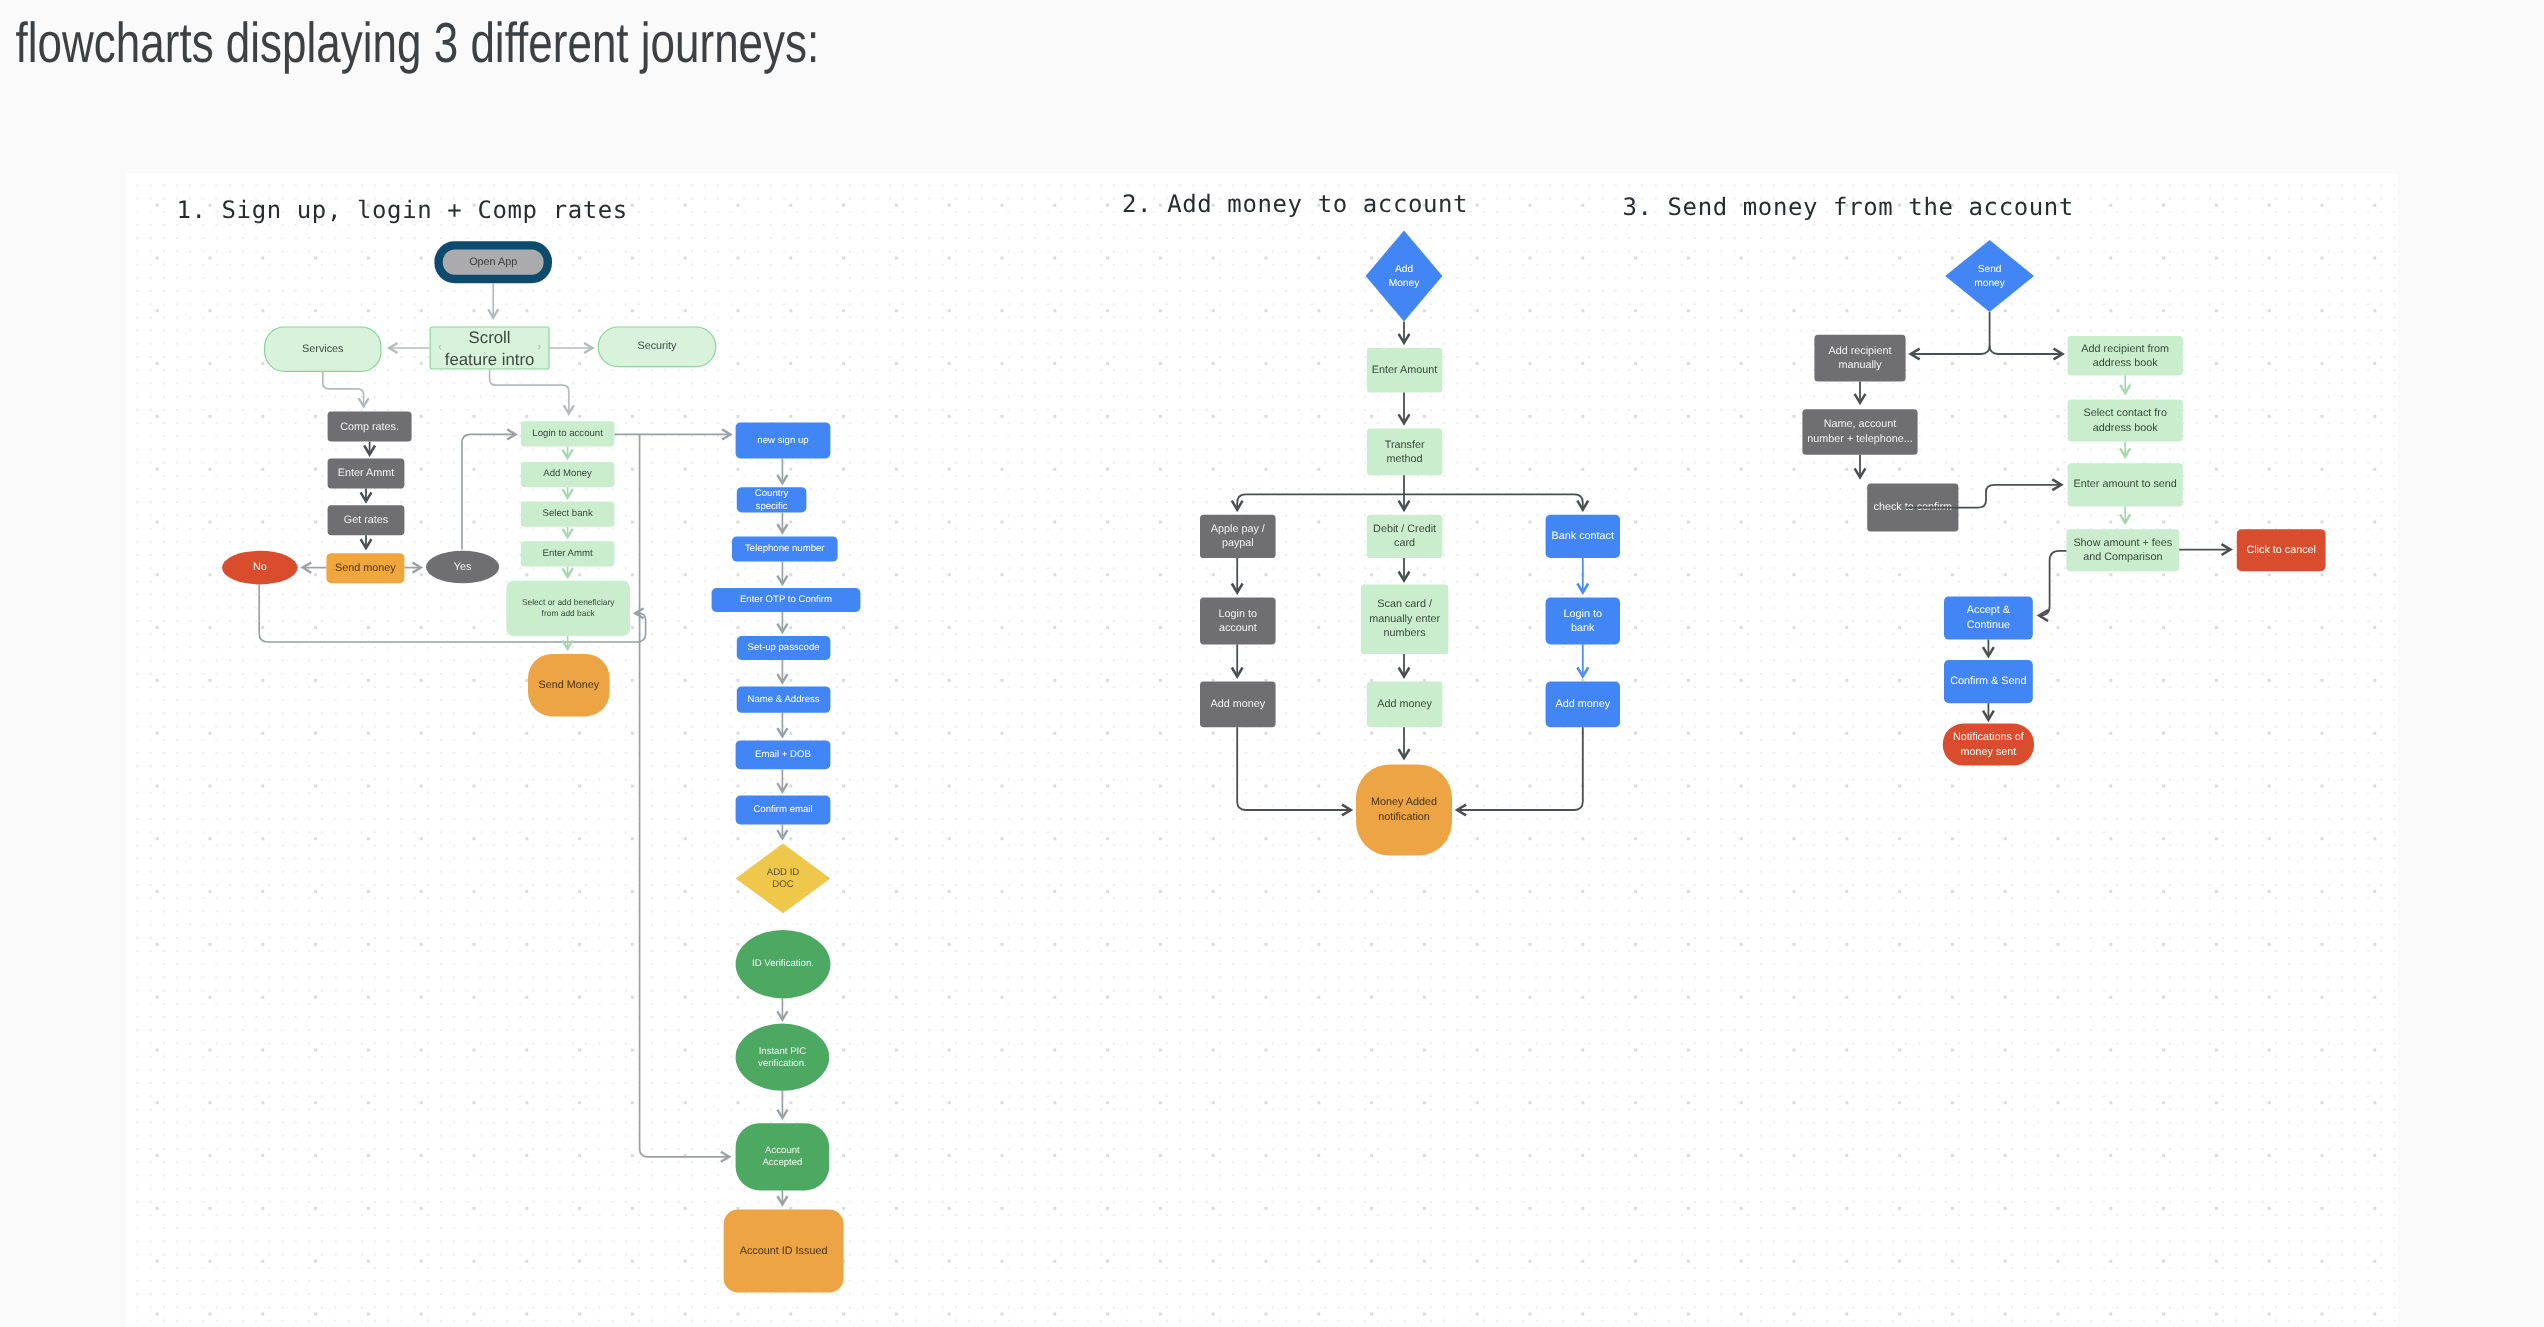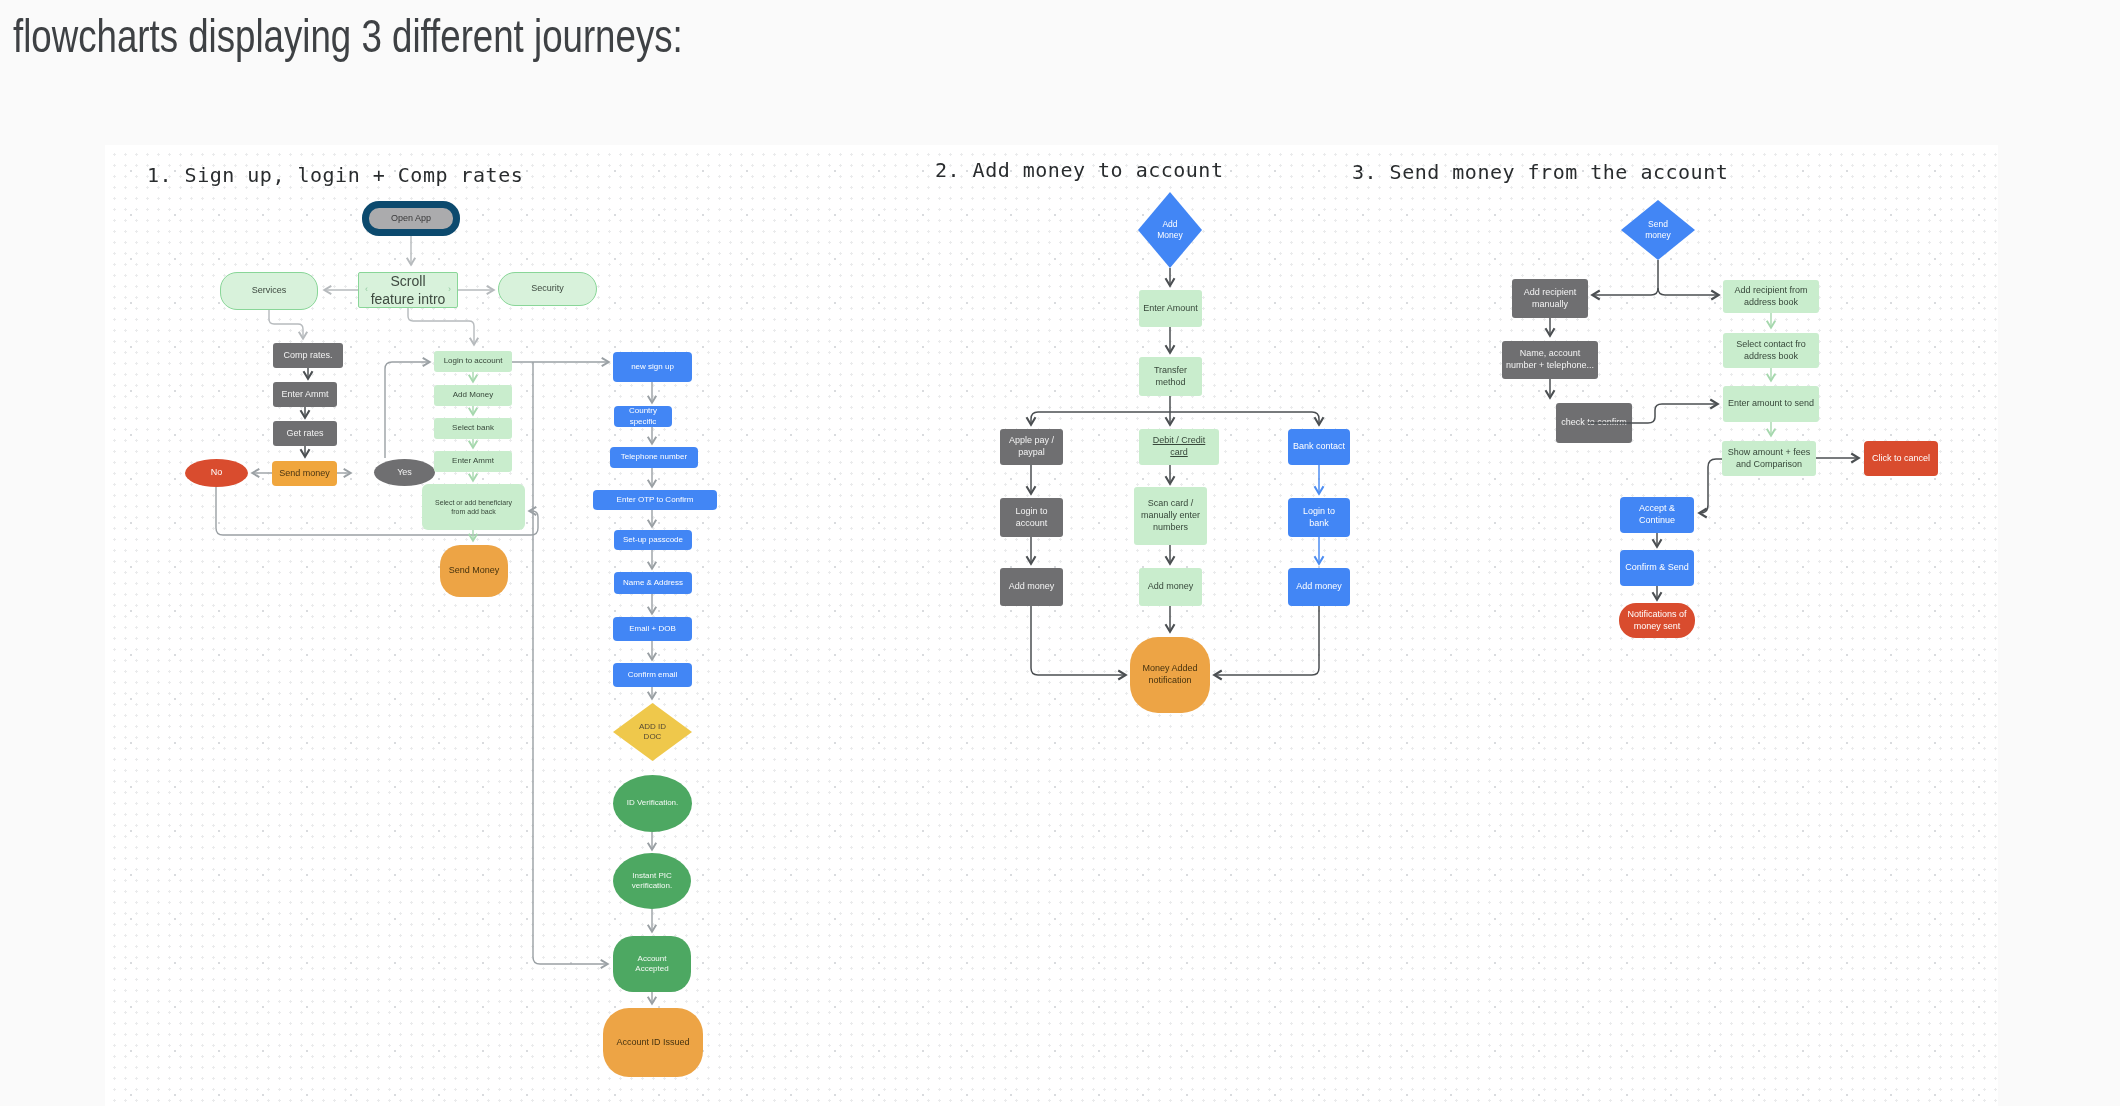--- a/index.html
+++ b/index.html
@@ -55,21 +55,21 @@
     <span style="font-size:14px;">Scroll feature intro</span>
     <span class="chev">›</span>
   </div>
   <div class="node green-pill" style="left:498px;top:272px;width:99px;height:34px;">Security</div>
 
   <div class="node dark" style="left:273px;top:343px;width:70px;height:25px;">Comp rates.</div>
   <div class="node dark" style="left:273px;top:382px;width:64px;height:25px;">Enter Ammt</div>
   <div class="node dark" style="left:273px;top:421px;width:64px;height:25px;">Get rates</div>
   <div class="node red-ellipse" style="left:185px;top:459px;width:63px;height:28px;">No</div>
   <div class="node orange-rect" style="left:272px;top:461px;width:65px;height:25px;">Send money</div>
-  <div class="node gray-ellipse" style="left:374px;top:459px;width:61px;height:27px;">Yes</div>
+  <div class="node gray-ellipse" style="left:355px;top:459px;width:61px;height:27px;">Yes</div>
 
   <div class="node green-flat small" style="left:434px;top:351px;width:78px;height:21px;">Login to account</div>
   <div class="node green-flat small" style="left:434px;top:385px;width:78px;height:21px;">Add Money</div>
   <div class="node green-flat small" style="left:434px;top:418px;width:78px;height:21px;">Select bank</div>
   <div class="node green-flat small" style="left:434px;top:451px;width:78px;height:21px;">Enter Ammt</div>
   <div class="node green-flat tiny" style="left:422px;top:484px;width:103px;height:46px;border-radius:6px;padding:4px 10px;">Select or add beneficiary from add back</div>
   <div class="node orange-squircle" style="left:440px;top:545px;width:68px;height:52px;border-radius:20px;">Send Money</div>
 
   <div class="node blue small" style="left:613px;top:352px;width:79px;height:30px;">new sign up</div>
   <div class="node blue small" style="left:614px;top:406px;width:58px;height:21px;">Country specific</div>
@@ -77,27 +77,27 @@
   <div class="node blue small" style="left:593px;top:490px;width:124px;height:20px;">Enter OTP to Confirm</div>
   <div class="node blue small" style="left:614px;top:530px;width:78px;height:20px;">Set-up passcode</div>
   <div class="node blue small" style="left:614px;top:572px;width:78px;height:22px;">Name &amp; Address</div>
   <div class="node blue small" style="left:613px;top:617px;width:79px;height:24px;">Email + DOB</div>
   <div class="node blue small" style="left:613px;top:663px;width:79px;height:24px;">Confirm email</div>
 
   <div class="node yellow-diamond small" style="left:613px;top:703px;width:79px;height:58px;padding:10px 18px;">ADD ID DOC</div>
   <div class="node green-ellipse small" style="left:613px;top:775px;width:79px;height:57px;padding:8px 10px;">ID Verification.</div>
   <div class="node green-ellipse small" style="left:613px;top:853px;width:78px;height:56px;padding:8px 12px;">Instant PIC verification.</div>
   <div class="node green-squircle small" style="left:613px;top:936px;width:78px;height:56px;padding:8px 14px;">Account Accepted</div>
-  <div class="node orange-squircle" style="left:603px;top:1008px;width:100px;height:69px;border-radius:26px;">Account ID Issued</div>
+  <div class="node orange-squircle" style="left:603px;top:1008px;width:100px;height:69px;border-radius:12px;">Account ID Issued</div>
 
   <div class="node blue-diamond" style="left:1138px;top:192px;width:64px;height:76px;padding:14px 14px;">Add Money</div>
   <div class="node green-flat" style="left:1139px;top:290px;width:63px;height:37px;">Enter Amount</div>
   <div class="node green-flat" style="left:1139px;top:357px;width:63px;height:39px;">Transfer method</div>
   <div class="node dark" style="left:1000px;top:429px;width:63px;height:36px;">Apple pay / paypal</div>
-  <div class="node green-flat" style="left:1139px;top:429px;width:80px;height:36px;text-decoration:underline;">Debit / Credit card</div>
+  <div class="node green-flat" style="left:1139px;top:429px;width:63px;height:36px;">Debit / Credit card</div>
   <div class="node blue" style="left:1288px;top:429px;width:62px;height:36px;">Bank contact</div>
   <div class="node dark" style="left:1000px;top:498px;width:63px;height:39px;">Login to account</div>
   <div class="node green-flat" style="left:1134px;top:487px;width:73px;height:58px;">Scan card / manually enter numbers</div>
   <div class="node blue" style="left:1288px;top:498px;width:62px;height:39px;">Login to bank</div>
   <div class="node dark" style="left:1000px;top:568px;width:63px;height:38px;">Add money</div>
   <div class="node green-flat" style="left:1139px;top:568px;width:63px;height:38px;">Add money</div>
   <div class="node blue" style="left:1288px;top:568px;width:62px;height:38px;">Add money</div>
   <div class="node orange-squircle" style="left:1130px;top:637px;width:80px;height:76px;border-radius:28px;">Money Added notification</div>
 
   <div class="node blue-diamond" style="left:1621px;top:200px;width:74px;height:60px;padding:10px 18px;">Send money</div>

